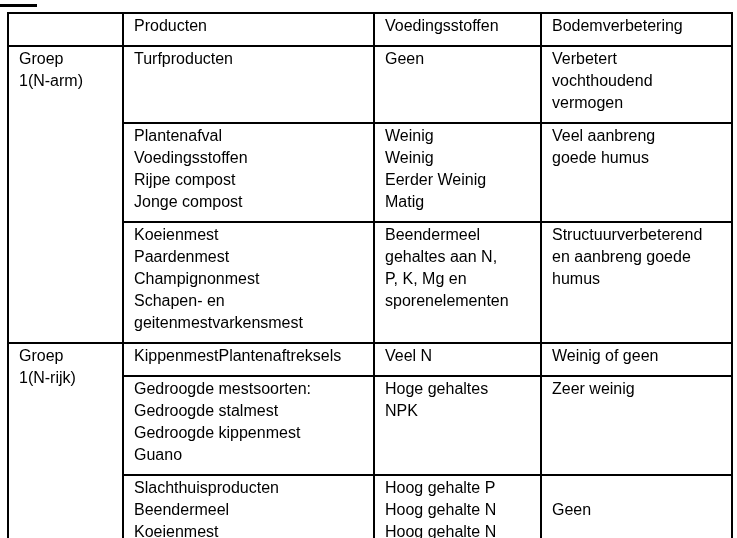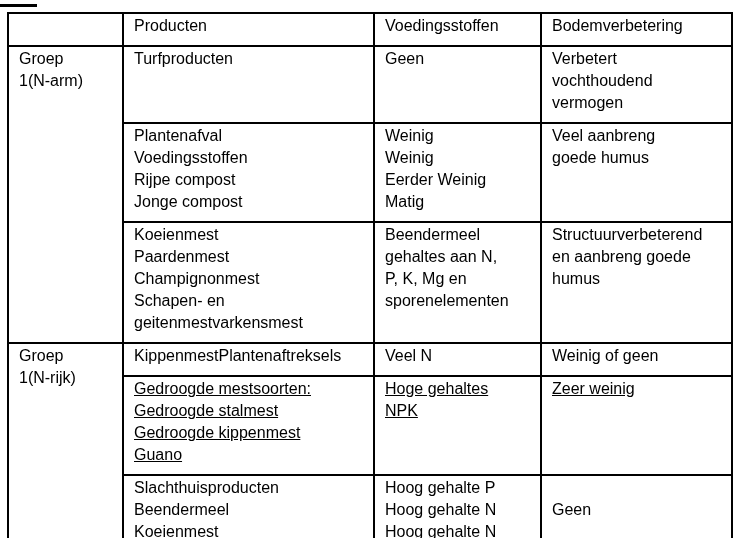--- a/index.html
+++ b/index.html
@@ -122,21 +122,21 @@
           <td>
             <div class="cell-line">KippenmestPlantenaftreksels</div>
           </td>
           <td>
             <div class="cell-line">Veel N</div>
           </td>
           <td>
             <div class="cell-line">Weinig of geen</div>
           </td>
         </tr>
-        <tr style="height: 87px; text-decoration: underline;">
+        <tr style="height: 87px;">
           <td>
             <div class="cell-line">Gedroogde mestsoorten:</div>
             <div class="cell-line">Gedroogde stalmest</div>
             <div class="cell-line">Gedroogde kippenmest</div>
             <div class="cell-line">Guano</div>
           </td>
           <td>
             <div class="cell-line">Hoge gehaltes</div>
             <div class="cell-line">NPK</div>
           </td>

